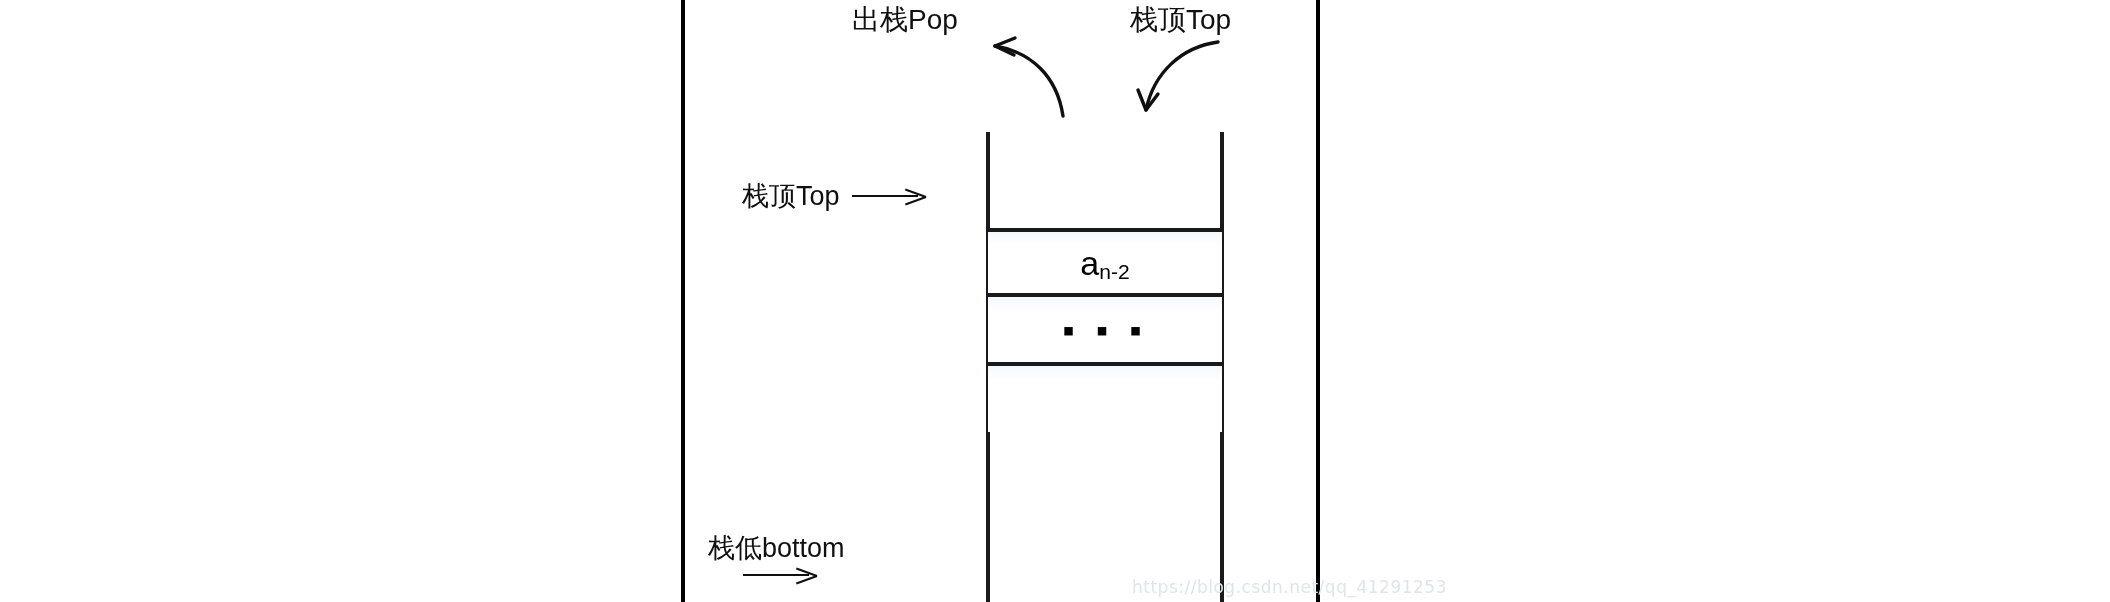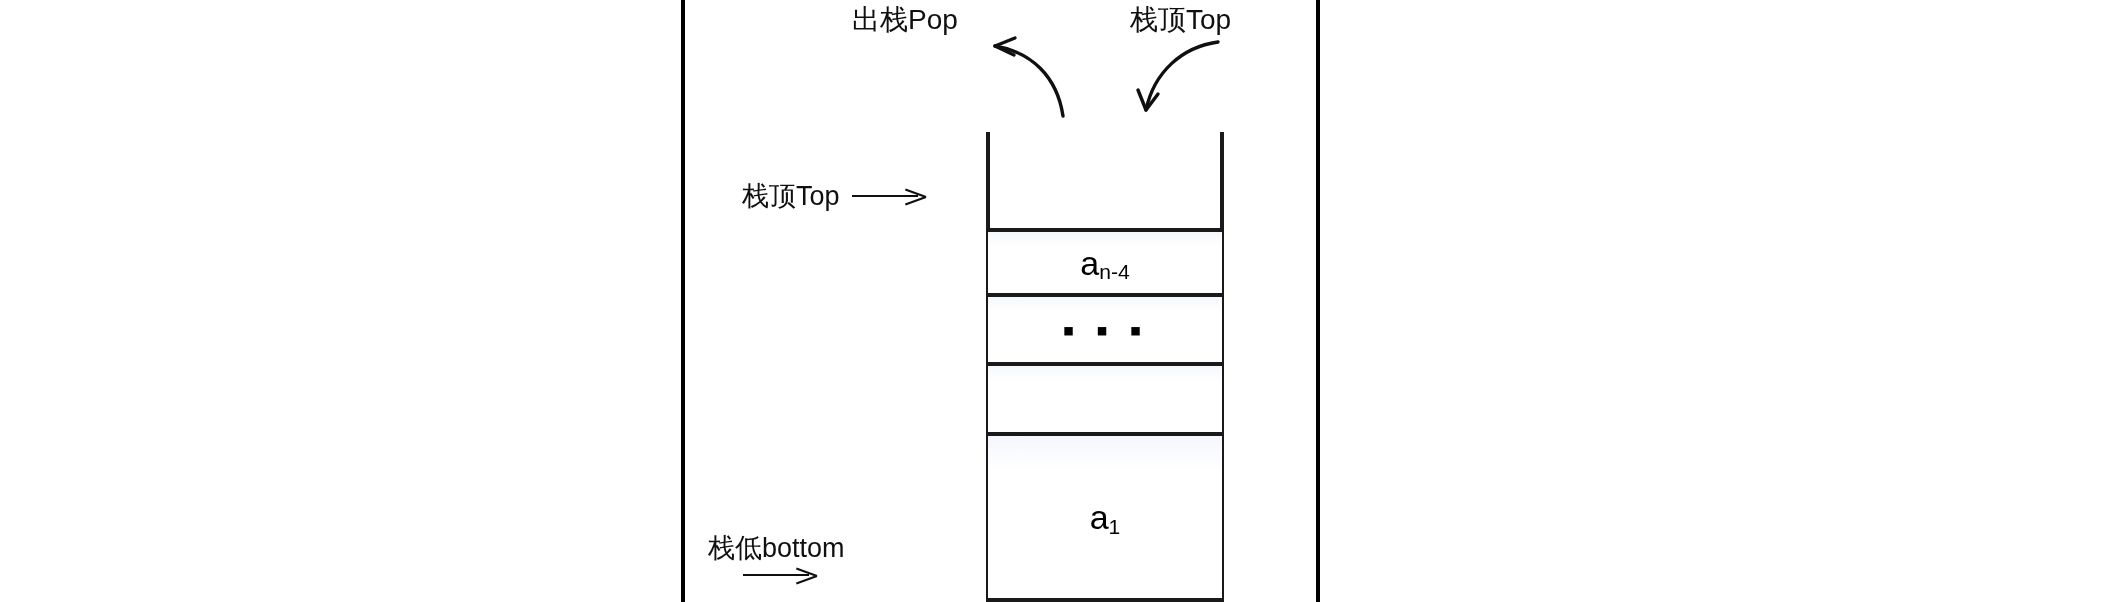--- a/index.html
+++ b/index.html
@@ -191,25 +191,23 @@
         <span class="headA"></span>
         <span class="headB"></span>
     </span>
   </div>
 
   <div id="stack">
     <div class="rail left"></div>
     <div class="rail right"></div>
 
       <div class="cell" style="top: 96px; height: 65px;">
-        <span class="cell-label">a<sub>n-4</sub></span>
+        <span class="cell-label">a<sub>n-2</sub></span>
       </div>
       <div class="cell" style="top: 161px; height: 69px;">
         <span class="cell-label dots">▪ ▪ ▪</span>
       </div>
       <div class="cell" style="top: 230px; height: 70px;"></div>
-      <div class="cell last" style="top: 300px; height: 170px;">
-        <span class="cell-label">a<sub>1</sub></span>
-      </div>
     </div>
 
+  <div id="watermark">https://blog.csdn.net/qq_41291253</div>
 
 </div>
 
 </body></html>

